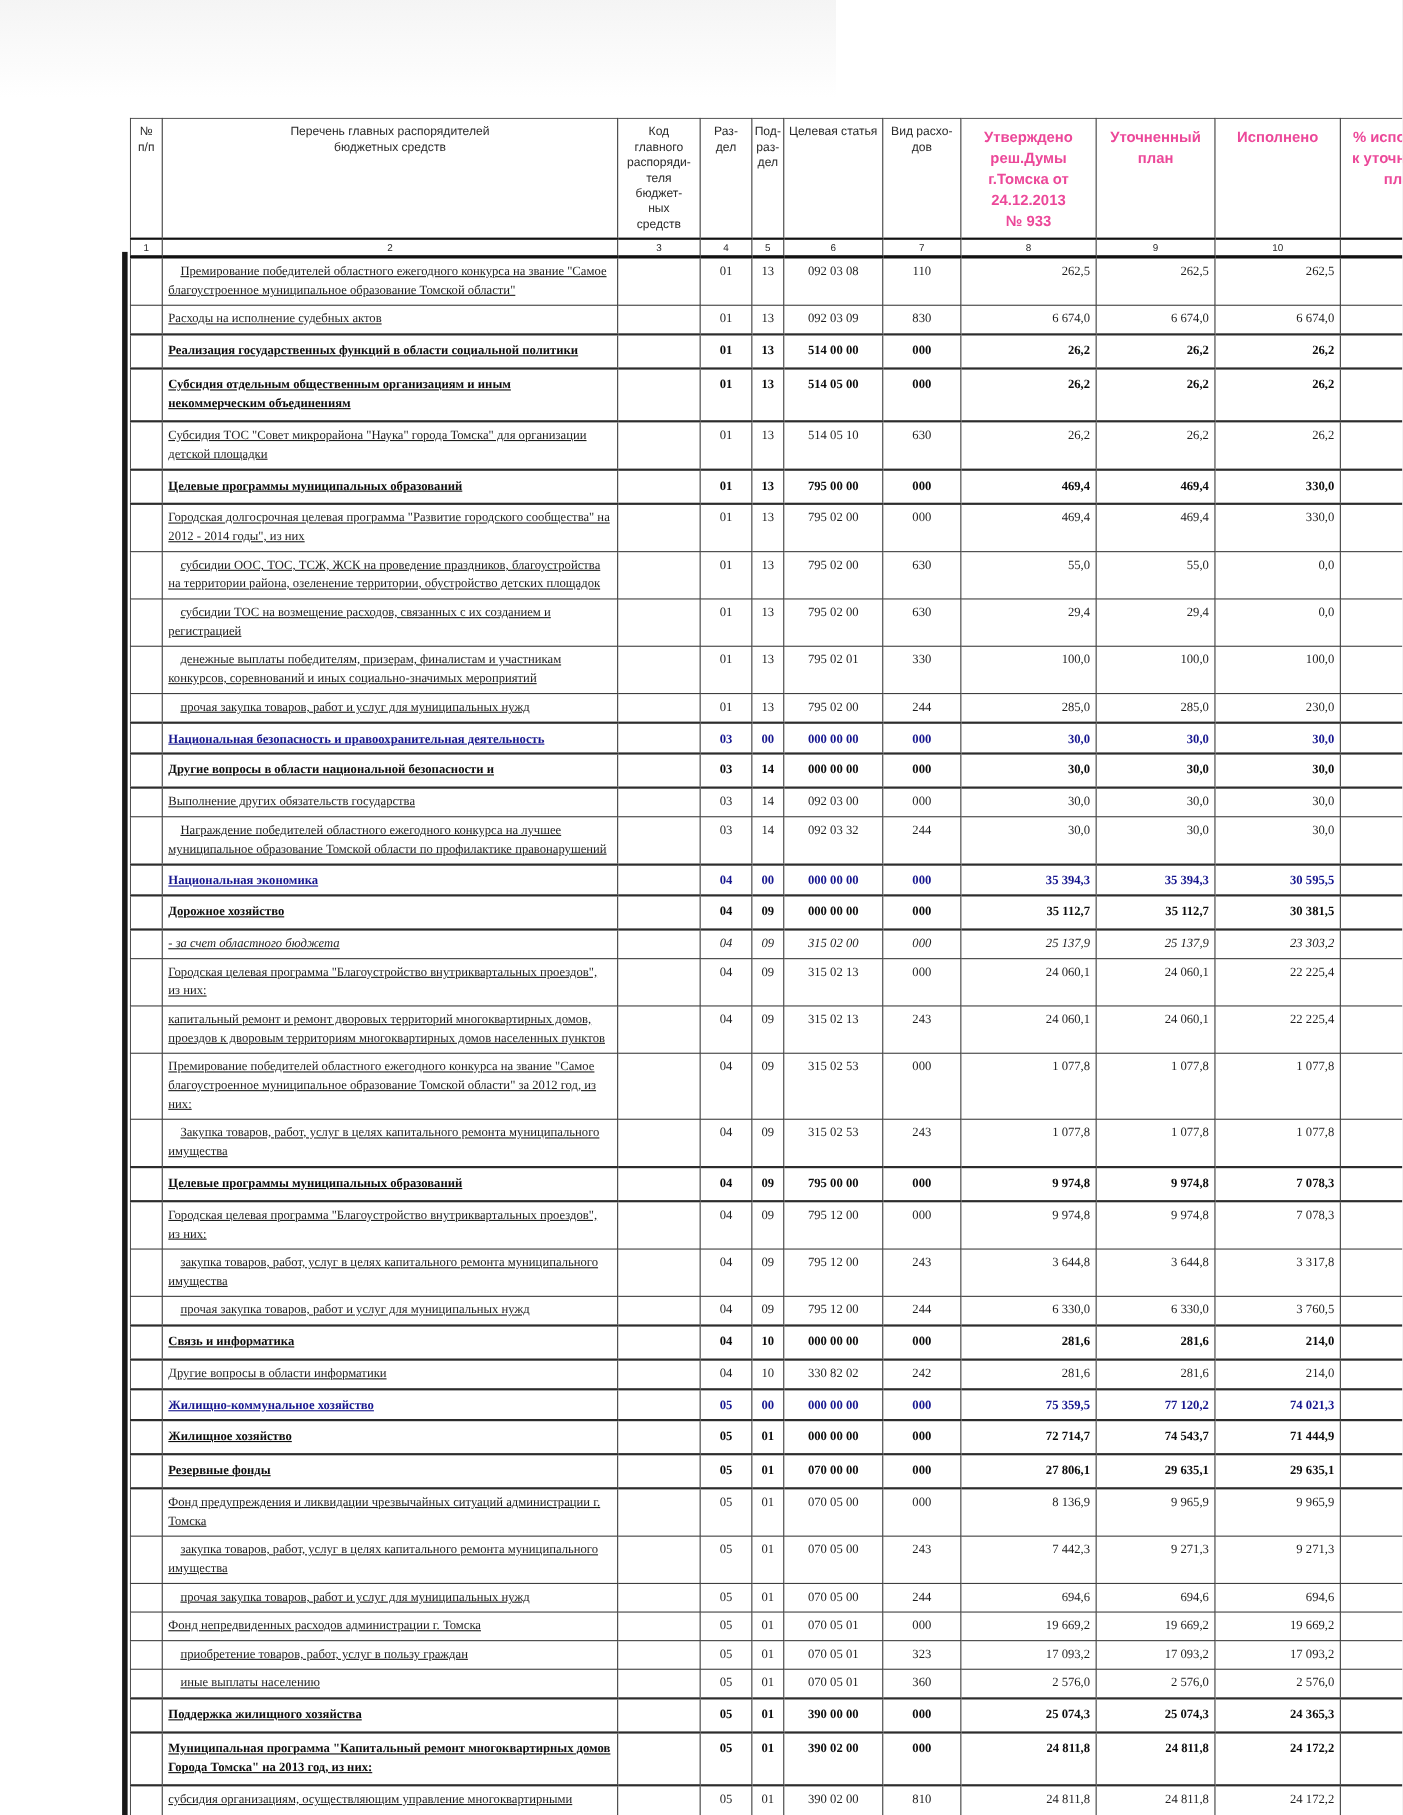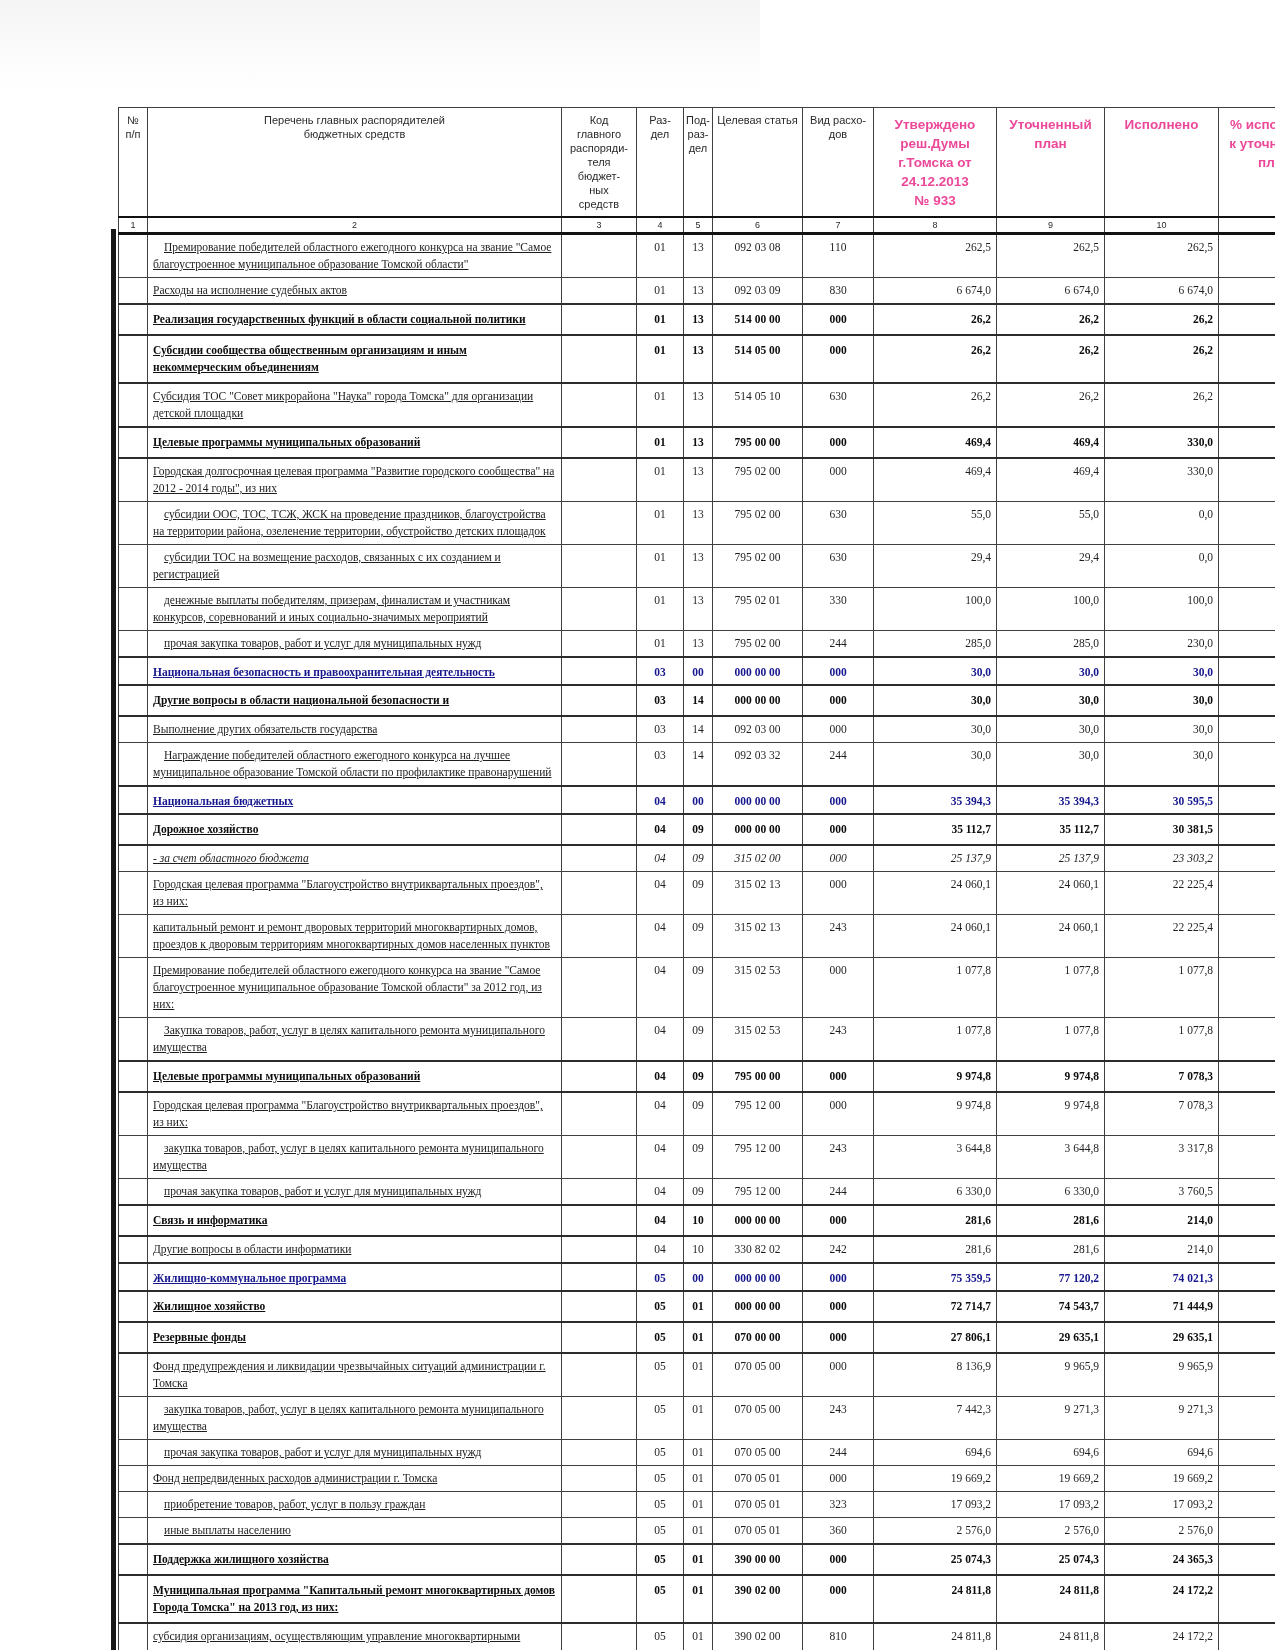--- a/index.html
+++ b/index.html
@@ -171,21 +171,21 @@
             <td class="c-podrazdel">13</td>
             <td class="c-target">514 00 00</td>
             <td class="c-vid">000</td>
             <td class="c-approved">26,2</td>
             <td class="c-plan">26,2</td>
             <td class="c-executed">26,2</td>
             <td class="c-percent"></td>
           </tr>
           <tr class="r-bold">
             <td class="c-num"></td>
-            <td class="c-name">Субсидии сообщества общественным организациям и иным некоммерческим объединениям</td>
+            <td class="c-name">Субсидия отдельным общественным организациям и иным некоммерческим объединениям</td>
             <td class="c-code"></td>
             <td class="c-razdel">01</td>
             <td class="c-podrazdel">13</td>
             <td class="c-target">514 05 00</td>
             <td class="c-vid">000</td>
             <td class="c-approved">26,2</td>
             <td class="c-plan">26,2</td>
             <td class="c-executed">26,2</td>
             <td class="c-percent"></td>
           </tr>
@@ -327,21 +327,21 @@
             <td class="c-podrazdel">14</td>
             <td class="c-target">092 03 32</td>
             <td class="c-vid">244</td>
             <td class="c-approved">30,0</td>
             <td class="c-plan">30,0</td>
             <td class="c-executed">30,0</td>
             <td class="c-percent"></td>
           </tr>
           <tr class="r-section">
             <td class="c-num"></td>
-            <td class="c-name">Национальная бюджетных</td>
+            <td class="c-name">Национальная экономика</td>
             <td class="c-code"></td>
             <td class="c-razdel">04</td>
             <td class="c-podrazdel">00</td>
             <td class="c-target">000 00 00</td>
             <td class="c-vid">000</td>
             <td class="c-approved">35 394,3</td>
             <td class="c-plan">35 394,3</td>
             <td class="c-executed">30 595,5</td>
             <td class="c-percent"></td>
           </tr>
@@ -496,21 +496,21 @@
             <td class="c-podrazdel">10</td>
             <td class="c-target">330 82 02</td>
             <td class="c-vid">242</td>
             <td class="c-approved">281,6</td>
             <td class="c-plan">281,6</td>
             <td class="c-executed">214,0</td>
             <td class="c-percent"></td>
           </tr>
           <tr class="r-section">
             <td class="c-num"></td>
-            <td class="c-name">Жилищно-коммунальное программа</td>
+            <td class="c-name">Жилищно-коммунальное хозяйство</td>
             <td class="c-code"></td>
             <td class="c-razdel">05</td>
             <td class="c-podrazdel">00</td>
             <td class="c-target">000 00 00</td>
             <td class="c-vid">000</td>
             <td class="c-approved">75 359,5</td>
             <td class="c-plan">77 120,2</td>
             <td class="c-executed">74 021,3</td>
             <td class="c-percent"></td>
           </tr>

